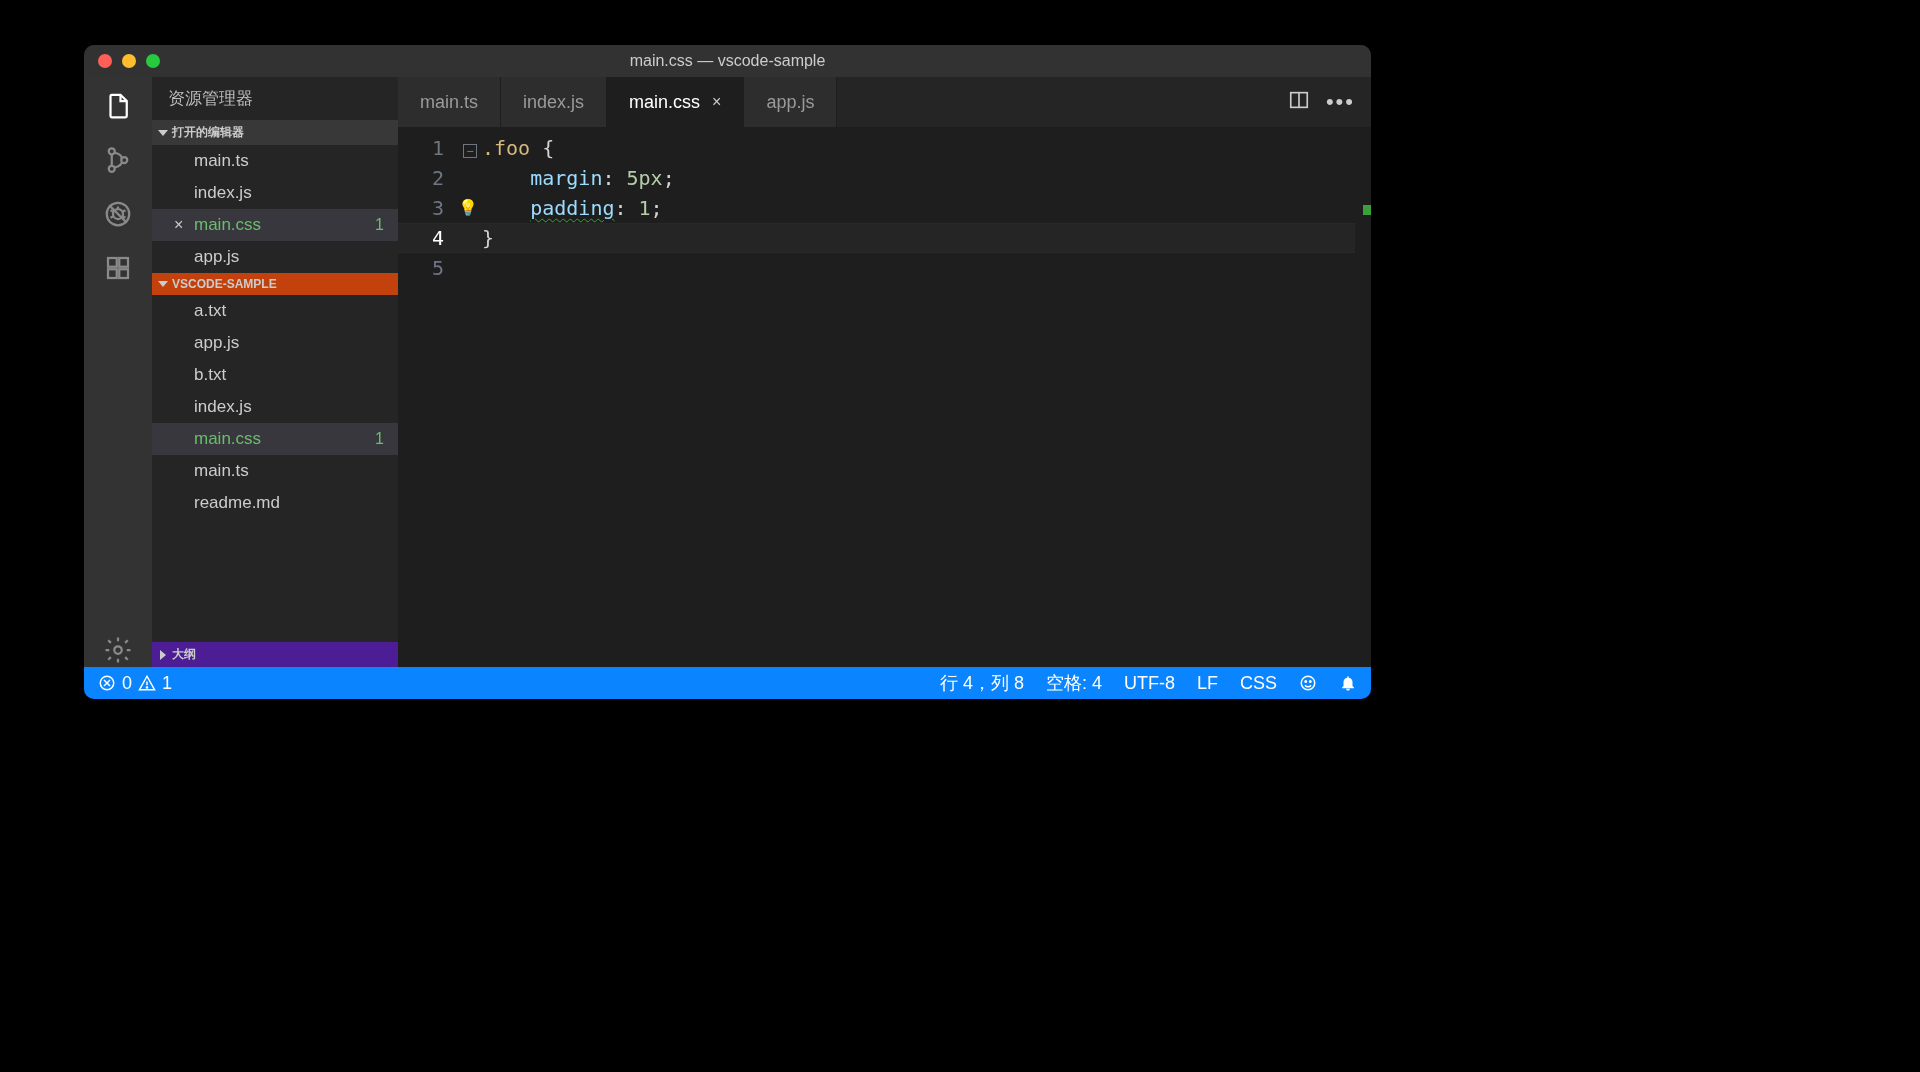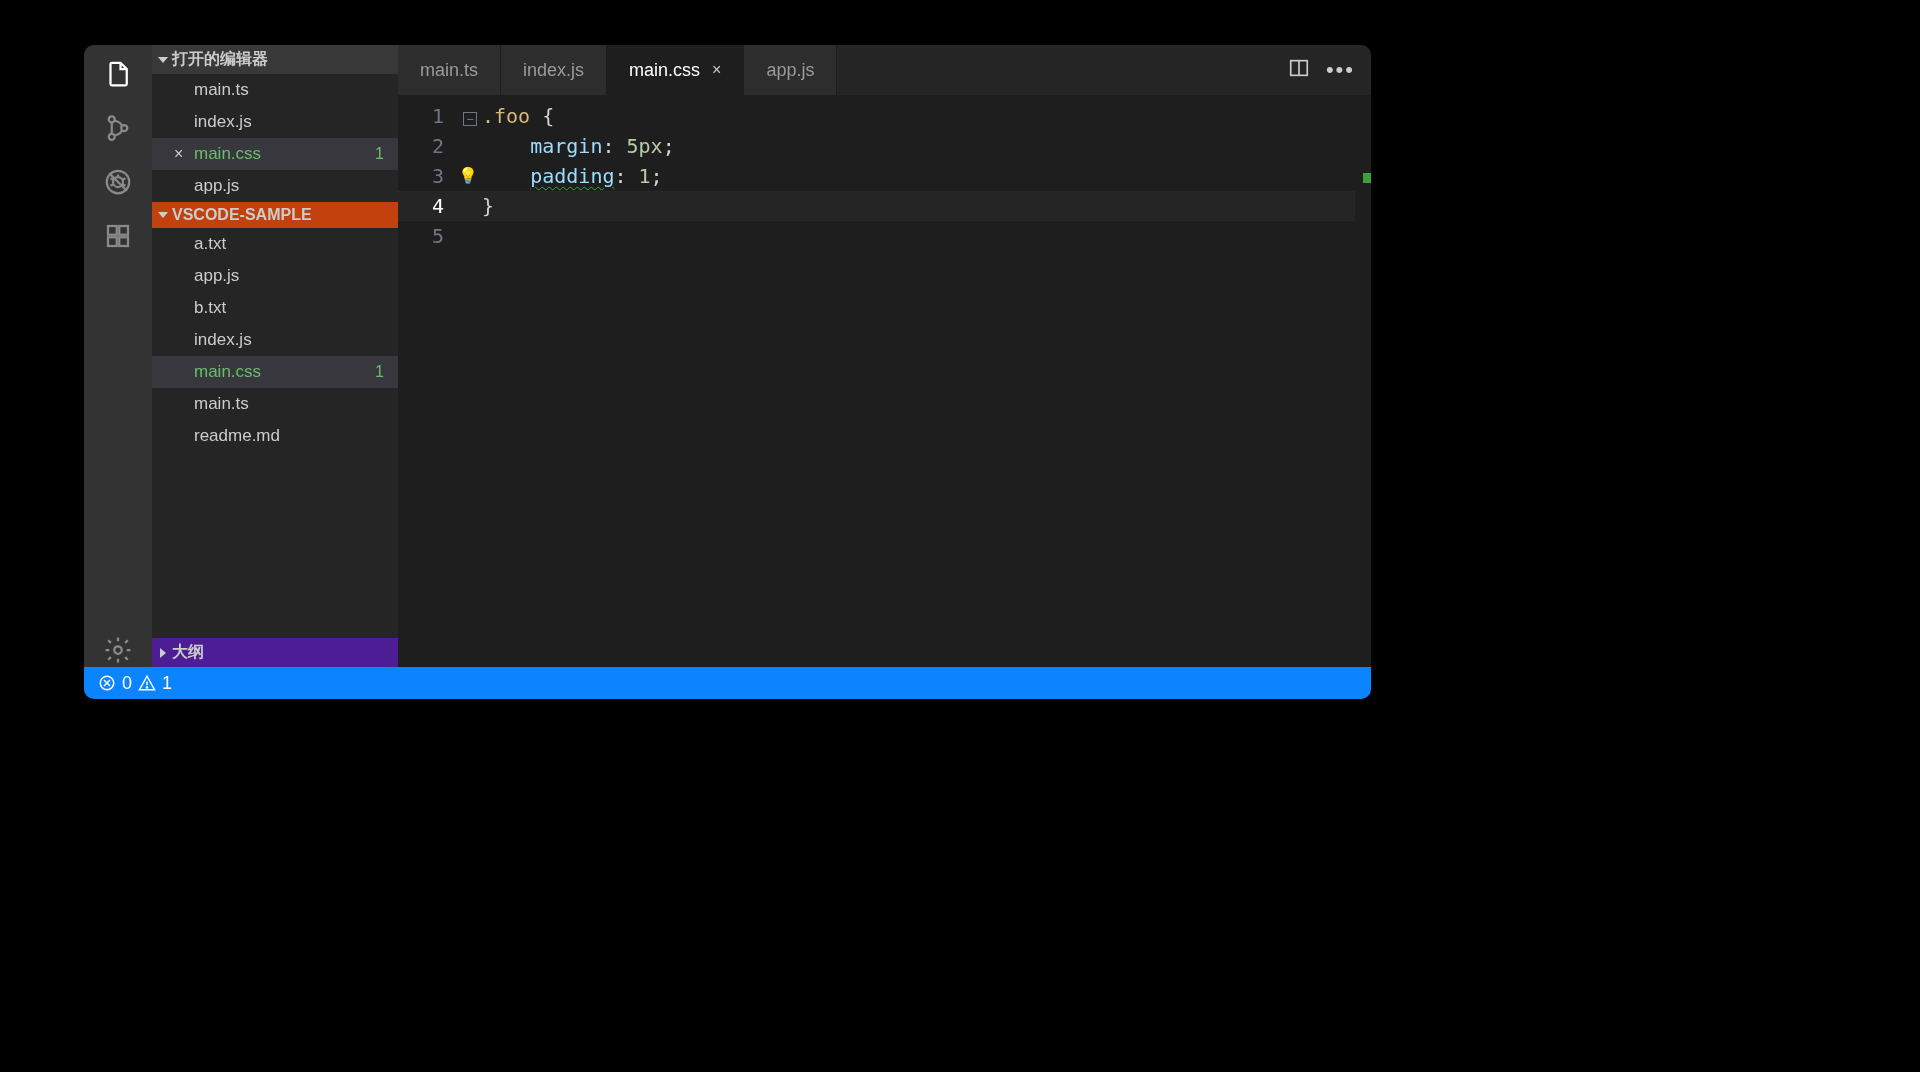--- a/index.html
+++ b/index.html
@@ -34,21 +34,21 @@
   
   .activity { width: 68px; background: #333333; display: flex; flex-direction: column; align-items: center; padding-top: 12px; gap: 20px; }
   .act-icon { width: 34px; height: 34px; color: #8a8a8a; cursor: pointer; display:flex; align-items:center; justify-content:center; }
   .act-icon.active { color: #fff; }
   .act-icon svg { width: 30px; height: 30px; }
   .act-spacer { flex: 1; }
 
   
   .sidebar { width: 246px; background: #252526; color: #ccc; font-size: 17px; display:flex; flex-direction:column; }
   .side-title { padding: 10px 16px; color: #bbb; font-size: 17px; }
-  .section-head { display:flex; align-items:center; gap:6px; padding: 4px 8px; font-weight: 600; font-size: 16px; color:#ccc; background:#383838; }
+  .section-head { display:flex; align-items:center; gap:6px; padding: 4px 8px; font-weight: 600; font-size: 12px; color:#ccc; background:#383838; }
   .section-head.folder { background:#c2410c; }
   .chev { width:0; height:0; border-left:6px solid #ccc; border-top:5px solid transparent; border-bottom:5px solid transparent; transform: rotate(90deg); }
   .chev.right { transform: none; }
   .tree { }
   .tree-item { display:flex; align-items:center; padding: 3px 0 3px 42px; cursor:pointer; position:relative; line-height: 26px; }
   .tree-item.open-ed { padding-left: 42px; }
   .tree-item.active { background:#37373d; }
   .tree-item.mod { color:#6bbd6b; }
   .tree-item .badge { margin-left:auto; margin-right:14px; color:#6bbd6b; font-size:16px; }
   .tree-item .close-x { position:absolute; left:22px; color:#ccc; font-size:16px; }
@@ -87,20 +87,28 @@
   .status .left { display:flex; align-items:center; gap:6px; }
   .status .right { margin-left:auto; display:flex; align-items:center; gap:22px; }
   .st-item { display:flex; align-items:center; gap:6px; cursor:pointer; }
   .st-ico { width:18px; height:18px; display:inline-block; }
 </style>
 </head>
 <body>
 
 <div class="frame">
 
+  <div class="titlebar">
+    <div class="traffic">
+      <div class="dot r"></div>
+      <div class="dot y"></div>
+      <div class="dot g"></div>
+    </div>
+    <div class="title">main.css — vscode-sample</div>
+  </div>
 
   <div class="body">
 
     <div class="activity">
       <div class="act-icon active">
         <svg viewBox="0 0 24 24" fill="none" stroke="currentColor" stroke-width="1.8">
             <path d="M14 3H7a1 1 0 0 0-1 1v16a1 1 0 0 0 1 1h11a1 1 0 0 0 1-1V8z"></path>
             <path d="M14 3v5h5"></path>
           </svg>
       </div>
@@ -130,20 +138,21 @@
       <div class="act-spacer"></div>
       <div class="act-icon">
         <svg viewBox="0 0 24 24" fill="none" stroke="currentColor" stroke-width="1.8">
             <circle cx="12" cy="12" r="3"></circle>
             <path d="M12 2v3M12 19v3M4.2 4.2l2.1 2.1M17.7 17.7l2.1 2.1M2 12h3M19 12h3M4.2 19.8l2.1-2.1M17.7 6.3l2.1-2.1"></path>
           </svg>
       </div>
     </div>
 
     <div class="sidebar">
+      <div class="side-title">资源管理器</div>
 
       <div class="section-head">
         <span class="chev"></span>
         <span>打开的编辑器</span>
       </div>
       <div class="tree">
         <div class="tree-item open-ed">
             <span>main.ts</span>
           </div>
         <div class="tree-item open-ed">
@@ -259,15 +268,35 @@
       </span>
       <span class="st-item">
         <svg class="st-ico" viewBox="0 0 24 24" fill="none" stroke="currentColor" stroke-width="2">
             <path d="M12 3l10 18H2z"></path>
             <line x1="12" y1="10" x2="12" y2="15"></line>
             <circle cx="12" cy="18" r="0.8" fill="currentColor"></circle>
           </svg>
         <span>1</span>
       </span>
     </div>
+    <div class="right">
+      <span class="st-item">行 4，列 8</span>
+      <span class="st-item">空格: 4</span>
+      <span class="st-item">UTF-8</span>
+      <span class="st-item">LF</span>
+      <span class="st-item">CSS</span>
+      <span class="st-item">
+        <svg class="st-ico" viewBox="0 0 24 24" fill="none" stroke="currentColor" stroke-width="2">
+            <circle cx="12" cy="12" r="9"></circle>
+            <circle cx="9" cy="10" r="1" fill="currentColor"></circle>
+            <circle cx="15" cy="10" r="1" fill="currentColor"></circle>
+            <path d="M8 15c1 1.5 2.5 2 4 2s3-.5 4-2"></path>
+          </svg>
+      </span>
+      <span class="st-item">
+        <svg class="st-ico" viewBox="0 0 24 24" fill="currentColor">
+            <path d="M12 22a2.5 2.5 0 0 0 2.5-2.5h-5A2.5 2.5 0 0 0 12 22zm6-6V11a6 6 0 0 0-5-5.9V4a1 1 0 0 0-2 0v1.1A6 6 0 0 0 6 11v5l-2 2v1h16v-1z"></path>
+          </svg>
+      </span>
+    </div>
   </div>
 
 </div>
 
 </body></html>

